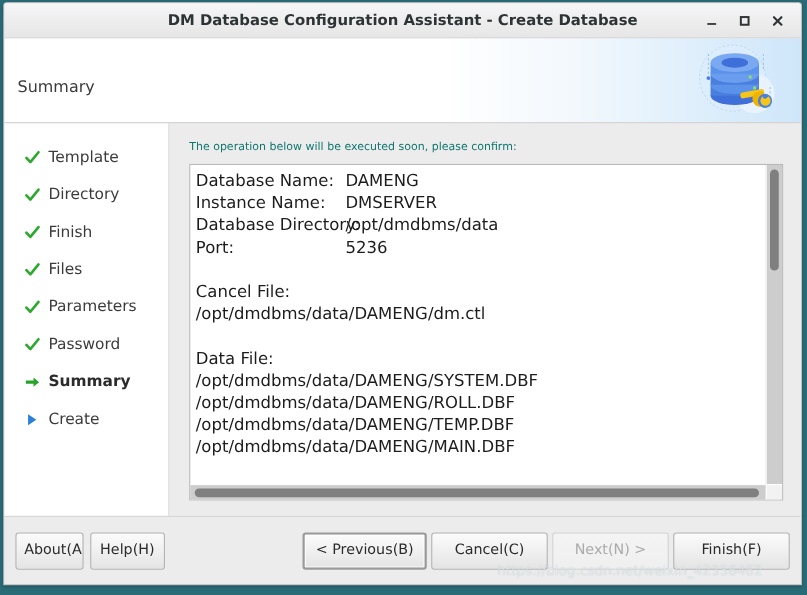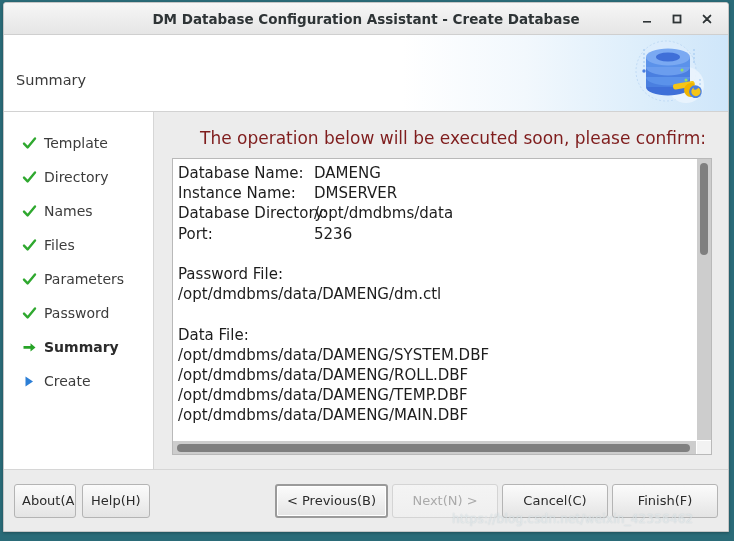--- a/index.html
+++ b/index.html
@@ -128,24 +128,23 @@
   .main {
     flex: 1;
     background: #ececec;
     padding: 16px 16px 0 18px;
     box-sizing: border-box;
     display: flex;
     flex-direction: column;
     min-width: 0;
   }
   .prompt {
-    font-size: 17px;
-    color: #7f1d1d;
+    font-size: 10px;
+    color: #0f766e;
     margin-bottom: 10px;
-    margin-left: 28px;
   }
   .summary-wrap {
     flex: 1;
     margin-bottom: 14px;
     border: 1px solid #b9b9b9;
     background: #ffffff;
     display: flex;
     flex-direction: column;
     min-height: 0;
     position: relative;
@@ -353,21 +352,21 @@
           </span>
           <span class="step-label">Directory</span>
         </div>
 
         <div class="step">
           <span class="marker">
             <svg width="15" height="15" viewBox="0 0 15 15">
                 <path d="M2 7.6 L5.6 11.4 L13 2.4" fill="none" stroke="#2fa82f" stroke-width="2.4" stroke-linecap="round" stroke-linejoin="round"></path>
               </svg>
           </span>
-          <span class="step-label">Names</span>
+          <span class="step-label">Finish</span>
         </div>
 
         <div class="step">
           <span class="marker">
             <svg width="15" height="15" viewBox="0 0 15 15">
                 <path d="M2 7.6 L5.6 11.4 L13 2.4" fill="none" stroke="#2fa82f" stroke-width="2.4" stroke-linecap="round" stroke-linejoin="round"></path>
               </svg>
           </span>
           <span class="step-label">Files</span>
         </div>
@@ -427,21 +426,21 @@
               </div>
               <div class="row">
                 <span class="k">Database Directory:</span>
                 <span>/opt/dmdbms/data</span>
               </div>
               <div class="row">
                 <span class="k">Port:</span>
                 <span>5236</span>
               </div>
               <div class="blank"></div>
-              <div>Password File:</div>
+              <div>Cancel File:</div>
               <div>/opt/dmdbms/data/DAMENG/dm.ctl</div>
               <div class="blank"></div>
               <div>Data File:</div>
               <div>/opt/dmdbms/data/DAMENG/SYSTEM.DBF</div>
               <div>/opt/dmdbms/data/DAMENG/ROLL.DBF</div>
               <div>/opt/dmdbms/data/DAMENG/TEMP.DBF</div>
               <div>/opt/dmdbms/data/DAMENG/MAIN.DBF</div>
             </div>
             <div class="vscroll">
               <div class="vthumb"></div>
@@ -458,22 +457,22 @@
 
     </div>
 
     <div class="footer">
       <div class="footer-left">
         <div class="btn clipped">About(A)</div>
         <div class="btn small">Help(H)</div>
       </div>
       <div class="footer-right">
         <div class="btn wide focused">&lt; Previous(B)</div>
+        <div class="btn wide">Cancel(C)</div>
         <div class="btn wide disabled">Next(N) &gt;</div>
-        <div class="btn wide">Cancel(C)</div>
         <div class="btn wide">Finish(F)</div>
       </div>
     </div>
 
   </div>
 
   <div class="watermark">https://blog.csdn.net/weixin_42356462</div>
 
 </div>
 

